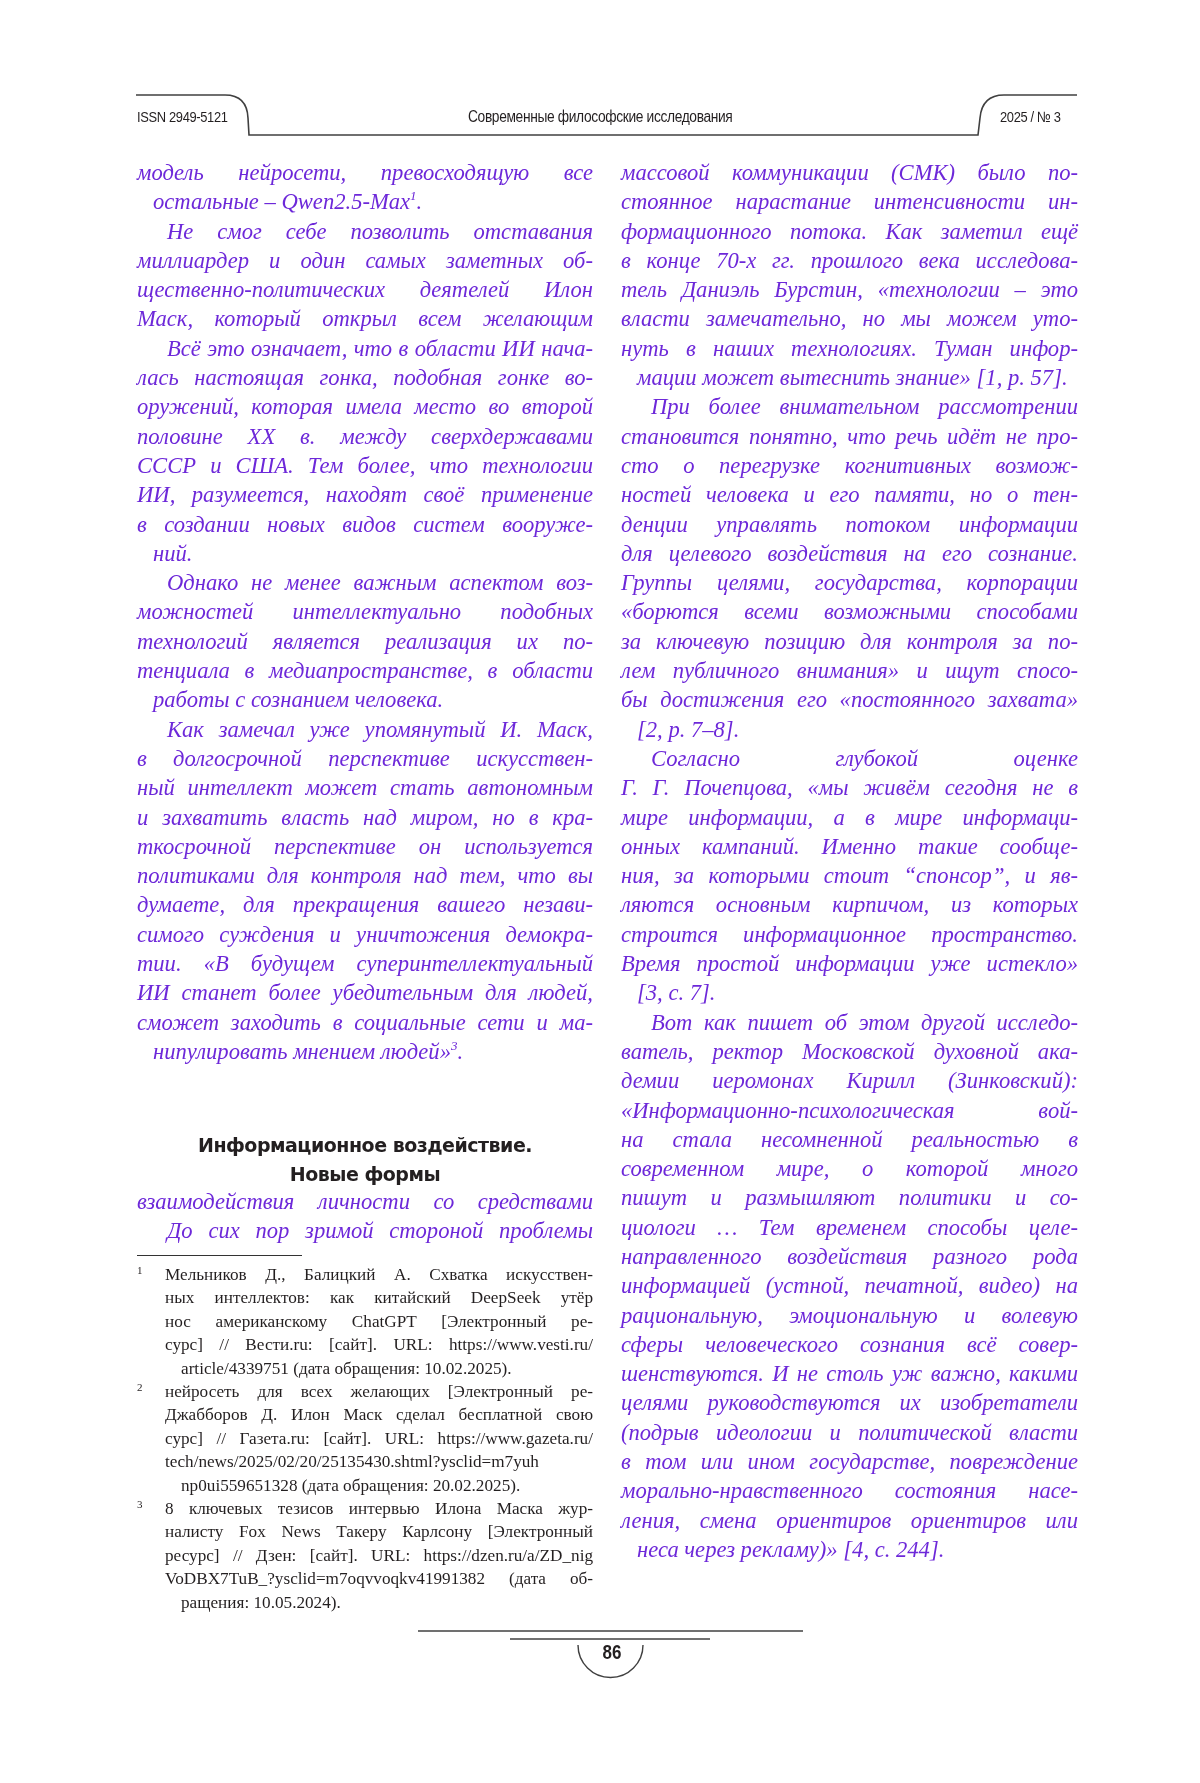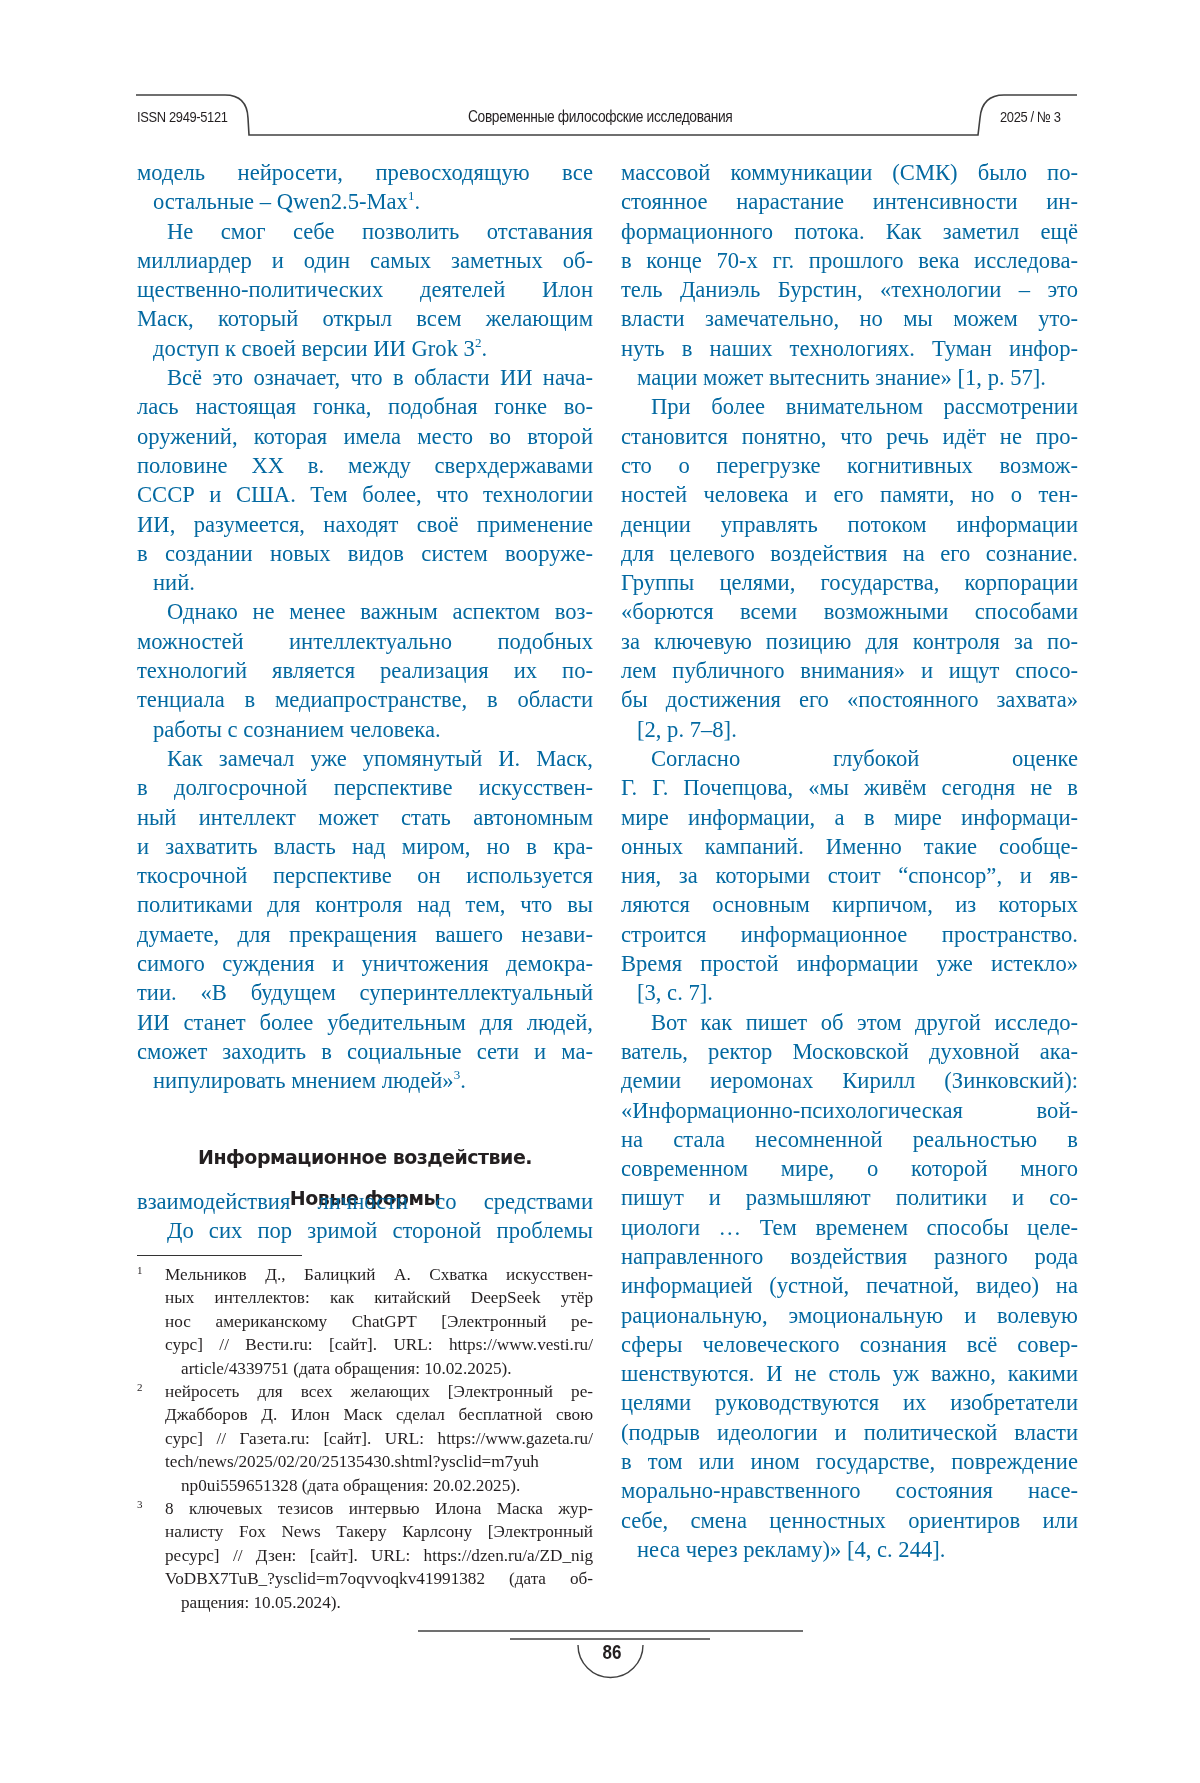--- a/index.html
+++ b/index.html
@@ -6,29 +6,29 @@
   body { width: 1200px; height: 1783px; position: relative; overflow: hidden; color: #231f20; }
 
   
   #header-svg { position: absolute; left: 0; top: 0; }
   .hdr-text { position: absolute; font-family: "Liberation Sans", sans-serif; font-size: 15px; color: #231f20; letter-spacing: -0.4px; transform: scaleX(0.86); transform-origin: left center; white-space: nowrap; }
   #hdr-issn { left: 137px; top: 108px; }
   #hdr-journal { left: 468px; top: 108px; transform-origin: left center; font-size: 16px; }
   #hdr-issue { left: 1000px; top: 108px; }
 
   
-  .col { position: absolute; font-family: "Liberation Serif", "DejaVu Serif", serif; font-size: 22.6px; line-height: 29.3px; color: #0369a1; text-align: justify; hyphens: manual; }
+  .col { position: absolute; font-family: "Liberation Serif", "DejaVu Serif", serif; font-size: 22.6px; line-height: 29.3px; color: #6d28d9; text-align: justify; hyphens: manual; font-style: italic; }
   #col-left { left: 137px; top: 158px; width: 456px; }
   #col-right { left: 621px; top: 158px; width: 457px; }
   .col sup { font-size: 13px; line-height: 0; vertical-align: super; }
   .ln { display: block; text-align: justify; text-align-last: justify; white-space: nowrap; }
   .ln.last { text-align-last: left; margin-left: 16px; }
   .ln.indent { padding-left: 30px; }
 
-  .section-heading { font-family: "DejaVu Sans", "Liberation Sans", sans-serif; font-weight: bold; font-size: 19px; line-height: 29px; text-align: center; margin: 12px; letter-spacing: -0.5px; }
+  .section-heading { font-family: "DejaVu Sans", "Liberation Sans", sans-serif; font-weight: bold; font-size: 19px; line-height: 29px; text-align: center; margin: 0; letter-spacing: -0.5px; }
   #heading-block { position: absolute; left: 137px; top: 1131px; width: 456px; }
 
   #after-heading { position: absolute; left: 137px; top: 1187px; width: 456px; }
 
   
   #fn-sep { position: absolute; left: 137px; top: 1255px; width: 165px; height: 0; border-top: 1.6px solid #333; }
   #footnotes { position: absolute; left: 137px; top: 1263px; width: 456px; font-family: "Liberation Serif", "DejaVu Serif", serif; font-size: 17.2px; line-height: 23.4px; color: #231f20; }
   .fn { position: relative; padding-left: 28px; }
   .fn-num { position: absolute; left: 0; top: -4px; font-size: 11px; }
   .fn .ln { text-align: justify; text-align-last: justify; }
@@ -51,21 +51,20 @@
 <div id="col-left" class="col">
   <div>
     <span class="ln">модель нейросети, превосходящую все</span>
     <span class="ln last"><span>остальные – Qwen2.5-Max</span><sup>1</sup><span>.</span></span>
   </div>
   <div>
     <span class="ln indent">Не смог себе позволить отставания</span>
     <span class="ln">миллиардер и один самых заметных об-</span>
     <span class="ln">щественно-политических деятелей Илон</span>
     <span class="ln">Маск, который открыл всем желающим</span>
-    <span class="ln last"><span>доступ к своей версии ИИ Grok 3</span><sup>2</sup><span>.</span></span>
   </div>
   <div>
     <span class="ln indent">Всё это означает, что в области ИИ нача-</span>
     <span class="ln">лась настоящая гонка, подобная гонке во-</span>
     <span class="ln">оружений, которая имела место во второй</span>
     <span class="ln">половине XX в. между сверхдержавами</span>
     <span class="ln">СССР и США. Тем более, что технологии</span>
     <span class="ln">ИИ, разумеется, находят своё применение</span>
     <span class="ln">в создании новых видов систем вооруже-</span>
     <span class="ln last">ний.</span>
@@ -179,21 +178,21 @@
     <span class="ln">циологи … Тем временем способы целе-</span>
     <span class="ln">направленного воздействия разного рода</span>
     <span class="ln">информацией (устной, печатной, видео) на</span>
     <span class="ln">рациональную, эмоциональную и волевую</span>
     <span class="ln">сферы человеческого сознания всё совер-</span>
     <span class="ln">шенствуются. И не столь уж важно, какими</span>
     <span class="ln">целями руководствуются их изобретатели</span>
     <span class="ln">(подрыв идеологии и политической власти</span>
     <span class="ln">в том или ином государстве, повреждение</span>
     <span class="ln">морально-нравственного состояния насе-</span>
-    <span class="ln">себе, смена ценностных ориентиров или</span>
+    <span class="ln">ления, смена ориентиров ориентиров или</span>
     <span class="ln last">неса через рекламу)» [4, с. 244].</span>
   </div>
 </div>
 
 <svg id="footer-svg" width="1200" height="1783" viewBox="0 0 1200 1783" style="pointer-events:none;">
   <line x1="418" y1="1631" x2="803" y2="1631" stroke="#404040" stroke-width="1.6"></line>
   <line x1="510" y1="1639" x2="710" y2="1639" stroke="#404040" stroke-width="1.6"></line>
   <path d="M578 1645 A 32.5 32.5 0 0 0 643 1645" fill="none" stroke="#404040" stroke-width="1.4"></path>
 </svg>
 <div id="page-number">86</div>

